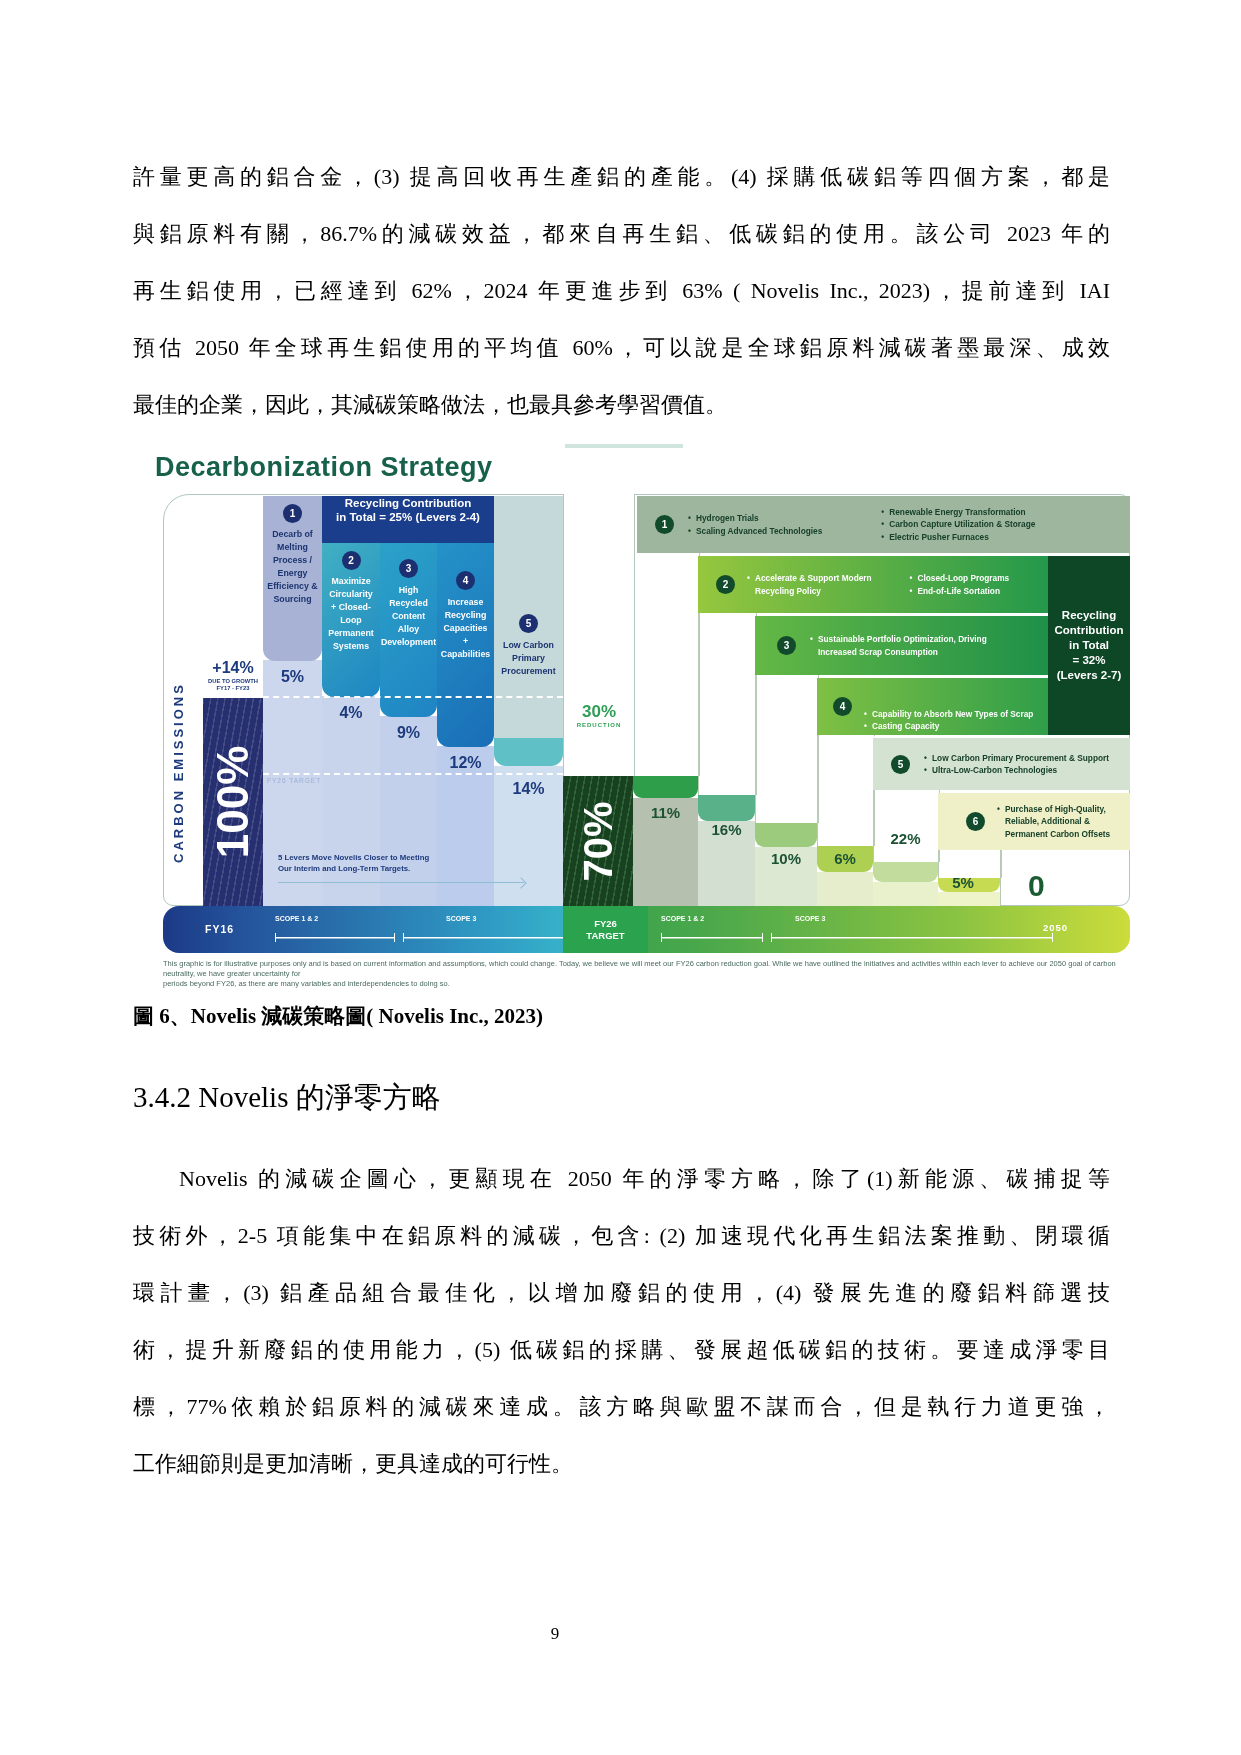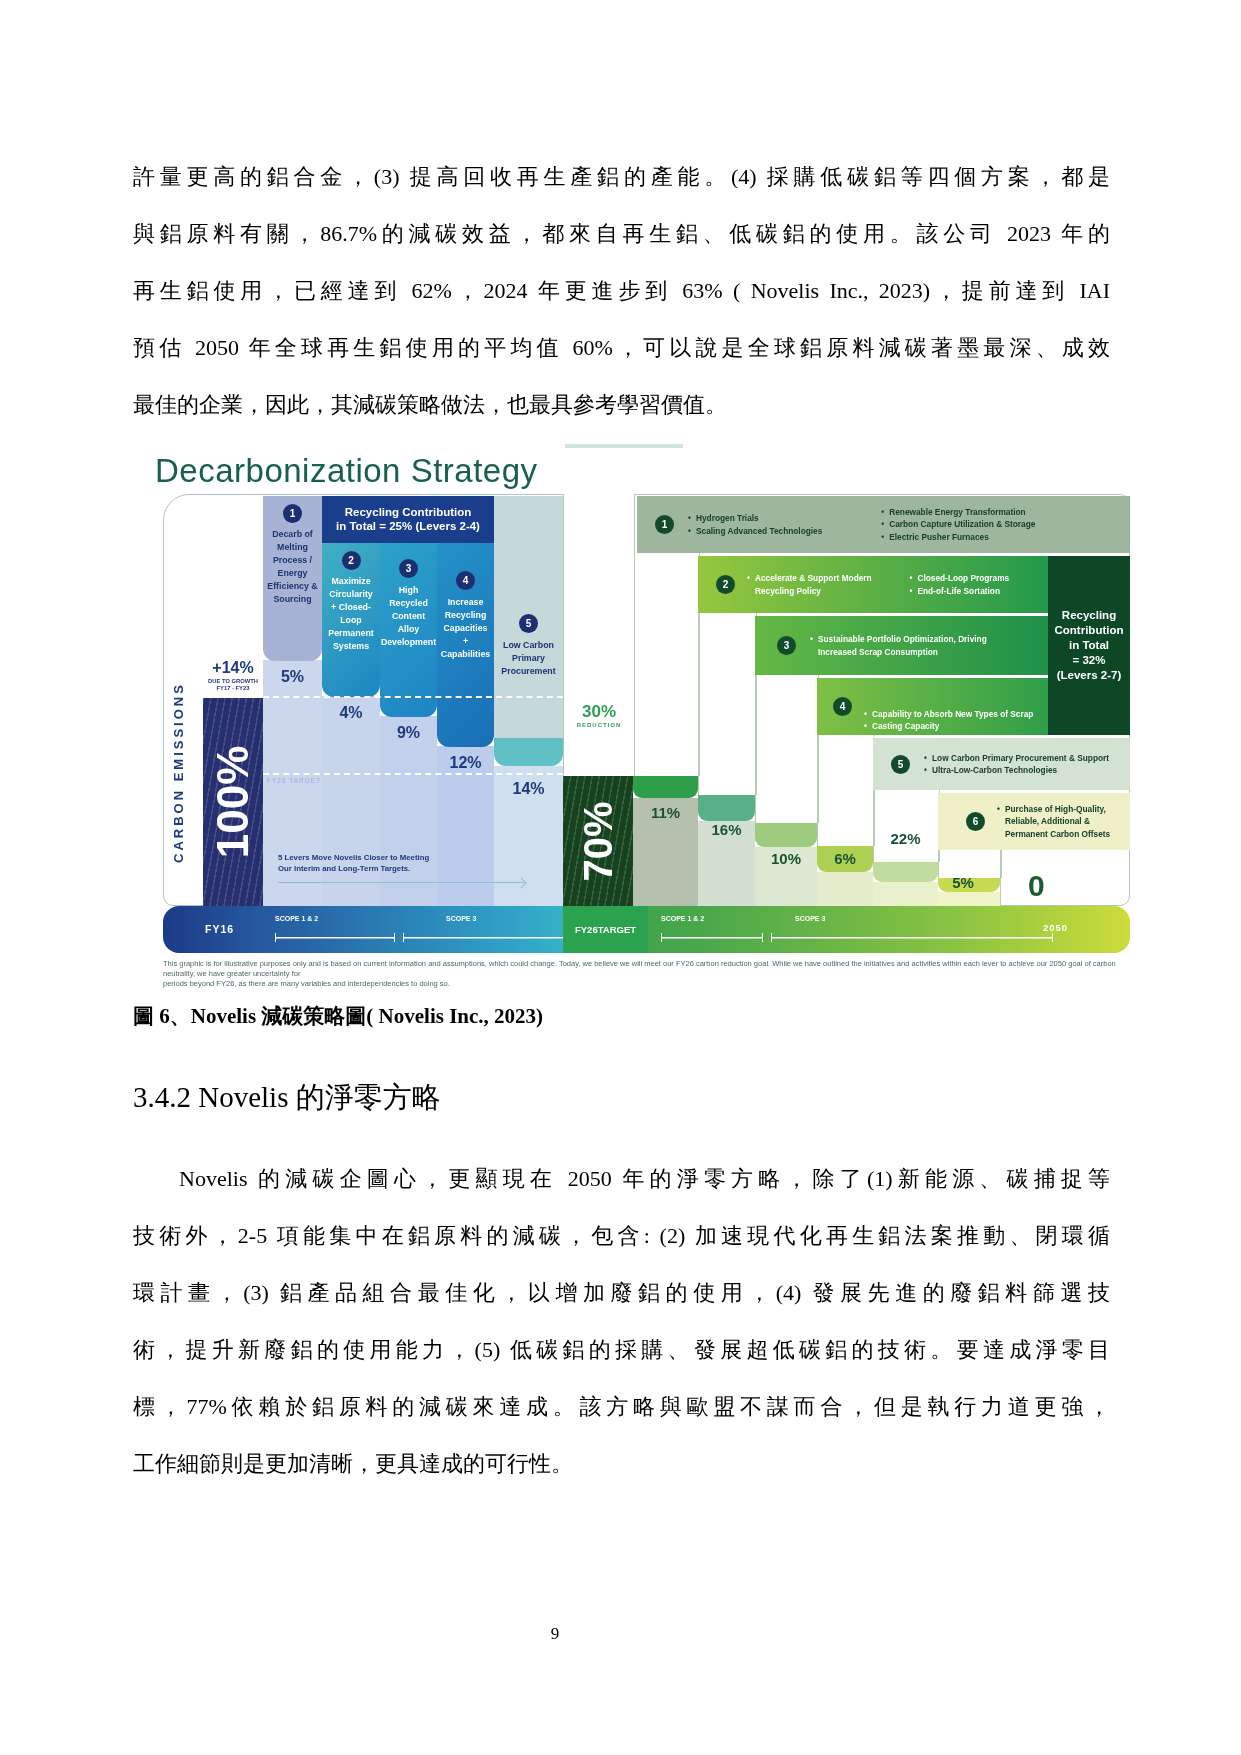--- a/index.html
+++ b/index.html
@@ -7,21 +7,21 @@
         font-family:"Liberation Serif","DejaVu Serif",serif;color:#000;}
   
   .para{position:absolute;left:133px;width:977px;}
   .pline{height:57px;line-height:57px;font-size:22px;white-space:nowrap;
          text-align:justify;text-align-last:justify;text-justify:inter-character;overflow:visible;}
   .pline.last{text-align:center;text-align-last:left;}
   .pline.indent{text-indent:46px;}
   
   #figure{position:absolute;left:155px;top:448px;width:992px;height:534px;
           font-family:"Liberation Sans","DejaVu Sans",sans-serif;}
-  .fig-title{position:absolute;left:0;top:4px;font-size:33px;font-weight:normal;color:#17614b;letter-spacing:.5px;}
+  .fig-title{position:absolute;left:0;top:4px;font-size:27px;font-weight:bold;color:#17614b;letter-spacing:.5px;}
   #chart{position:absolute;left:8px;top:46px;width:967px;height:412px;}
   .chart-border{position:absolute;inset:0;border:1.5px solid #b2c6c0;border-radius:26px 10px 10px 10px;}
   .ylab{position:absolute;left:8px;top:150px;height:258px;width:26px;
         writing-mode:vertical-rl;transform:rotate(180deg);text-align:center;
         font-size:13px;font-weight:bold;color:#1d3a7c;letter-spacing:3px;}
   .growth-box{position:absolute;left:40px;top:162px;width:60px;height:42px;background:#fff;
         border-radius:14px 0 0 0;text-align:center;z-index:4;}
   .growth-box .v{font-size:16px;font-weight:bold;color:#1d3a7c;line-height:20px;margin-top:2px;}
   .growth-box .s{font-size:5.8px;font-weight:bold;color:#1d3a7c;line-height:7px;}
   .bar100{position:absolute;left:40px;top:204px;width:60px;height:208px;background:#262f6f;
@@ -30,21 +30,21 @@
   .bar100 span{transform:rotate(-90deg);font-size:44px;font-weight:bold;color:#fff;white-space:nowrap;}
   .lcol{position:absolute;display:flex;flex-direction:column;align-items:center;z-index:2;}
   .lcol .lbl{font-size:8.8px;font-weight:600;text-align:center;line-height:1.5;padding:0 4px;}
   .circ{width:19px;height:19px;border-radius:50%;color:#fff;font-size:10px;font-weight:bold;
         display:flex;align-items:center;justify-content:center;flex:0 0 auto;}
   .circ.blue{background:#1c2f70;}
   .circ.green{background:#124b2c;}
   .bstep{position:absolute;text-align:center;z-index:1;}
   .pct-blue{font-size:16px;font-weight:bold;color:#1d3a7c;padding-top:8px;}
   .header25{position:absolute;left:159px;top:1.5px;width:172px;height:47px;background:#1b3e8c;
-        display:flex;flex-direction:column;align-items:center;justify-content:center;z-index:2;}
+        display:flex;flex-direction:column;align-items:center;justify-content:flex-start;z-index:2;}
   .header25 div{color:#fff;font-size:11.5px;font-weight:bold;line-height:14px;white-space:nowrap;}
   .dash{position:absolute;border-top:2px dashed #fff;z-index:5;}
   .fy26lbl{position:absolute;left:104px;top:283px;font-size:6.5px;color:#9aaed6;letter-spacing:1px;z-index:5;}
   .note{position:absolute;left:115px;top:358px;width:165px;font-size:7.8px;font-weight:600;color:#1d3a7c;line-height:11px;z-index:5;}
   .arrow{position:absolute;left:115px;top:388px;width:246px;border-top:1.5px solid #8fbdd4;z-index:5;}
   .arrow::after{content:"";position:absolute;right:-1px;top:-4.5px;width:7px;height:7px;
         border-top:1.5px solid #8fbdd4;border-right:1.5px solid #8fbdd4;transform:rotate(45deg);}
   .col70{position:absolute;left:400px;top:0;width:70px;height:282px;background:#fff;
         border-left:1px solid #b2c8bc;border-right:1px solid #b2c8bc;z-index:2;}
   .redbox{position:absolute;left:0;top:208px;width:100%;text-align:center;}
@@ -67,21 +67,21 @@
   .conn{position:absolute;border-left:1px solid #b7cbb7;border-right:1px solid #b7cbb7;z-index:1;}
   .gstep{position:absolute;z-index:2;}
   .gcap{width:100%;border-radius:0 0 9px 9px;}
   .pct-green{font-size:15px;font-weight:bold;color:#1c5234;text-align:center;}
   .zero{position:absolute;left:865px;top:375px;font-size:30px;font-weight:bold;color:#1d5c33;z-index:3;}
   
   #axis{position:absolute;left:8px;top:458px;width:967px;height:47px;border-radius:16px;
         background:linear-gradient(90deg,#1c3a86 0%,#24539b 8%,#2f9cc5 34%,#36b0c8 41%,#3aa34c 45%,#48a74b 55%,#8ac342 82%,#ccdc3b 100%);}
   .axlab{position:absolute;color:#fff;font-weight:bold;white-space:nowrap;}
   .fy26cell{position:absolute;left:400px;top:0;width:85px;height:47px;background:#2aa24e;
-        display:flex;flex-direction:row;align-items:center;justify-content:center;}
+        display:flex;flex-direction:column;align-items:center;justify-content:center;}
   .fy26cell div{color:#fff;font-size:9.5px;font-weight:bold;line-height:12px;}
   .bracket{position:absolute;height:9px;border-left:1.5px solid #fff;border-right:1.5px solid #fff;
         background:linear-gradient(#fff,#fff) center/100% 1.5px no-repeat;}
   .footnote{position:absolute;left:8px;top:511px;width:967px;font-size:7.5px;color:#4a6b5e;line-height:10px;}
   .accent-line{position:absolute;left:565px;top:444px;width:118px;height:4px;background:#cfe5de;}
   .caption{position:absolute;left:133px;top:1002px;font-size:21px;font-weight:bold;}
   .heading{position:absolute;left:133px;top:1078px;font-size:29px;font-family:"Liberation Serif","DejaVu Serif",serif;}
   .pagenum{position:absolute;left:540px;top:1624px;width:30px;text-align:center;font-size:17px;}
 </style>
 </head>

